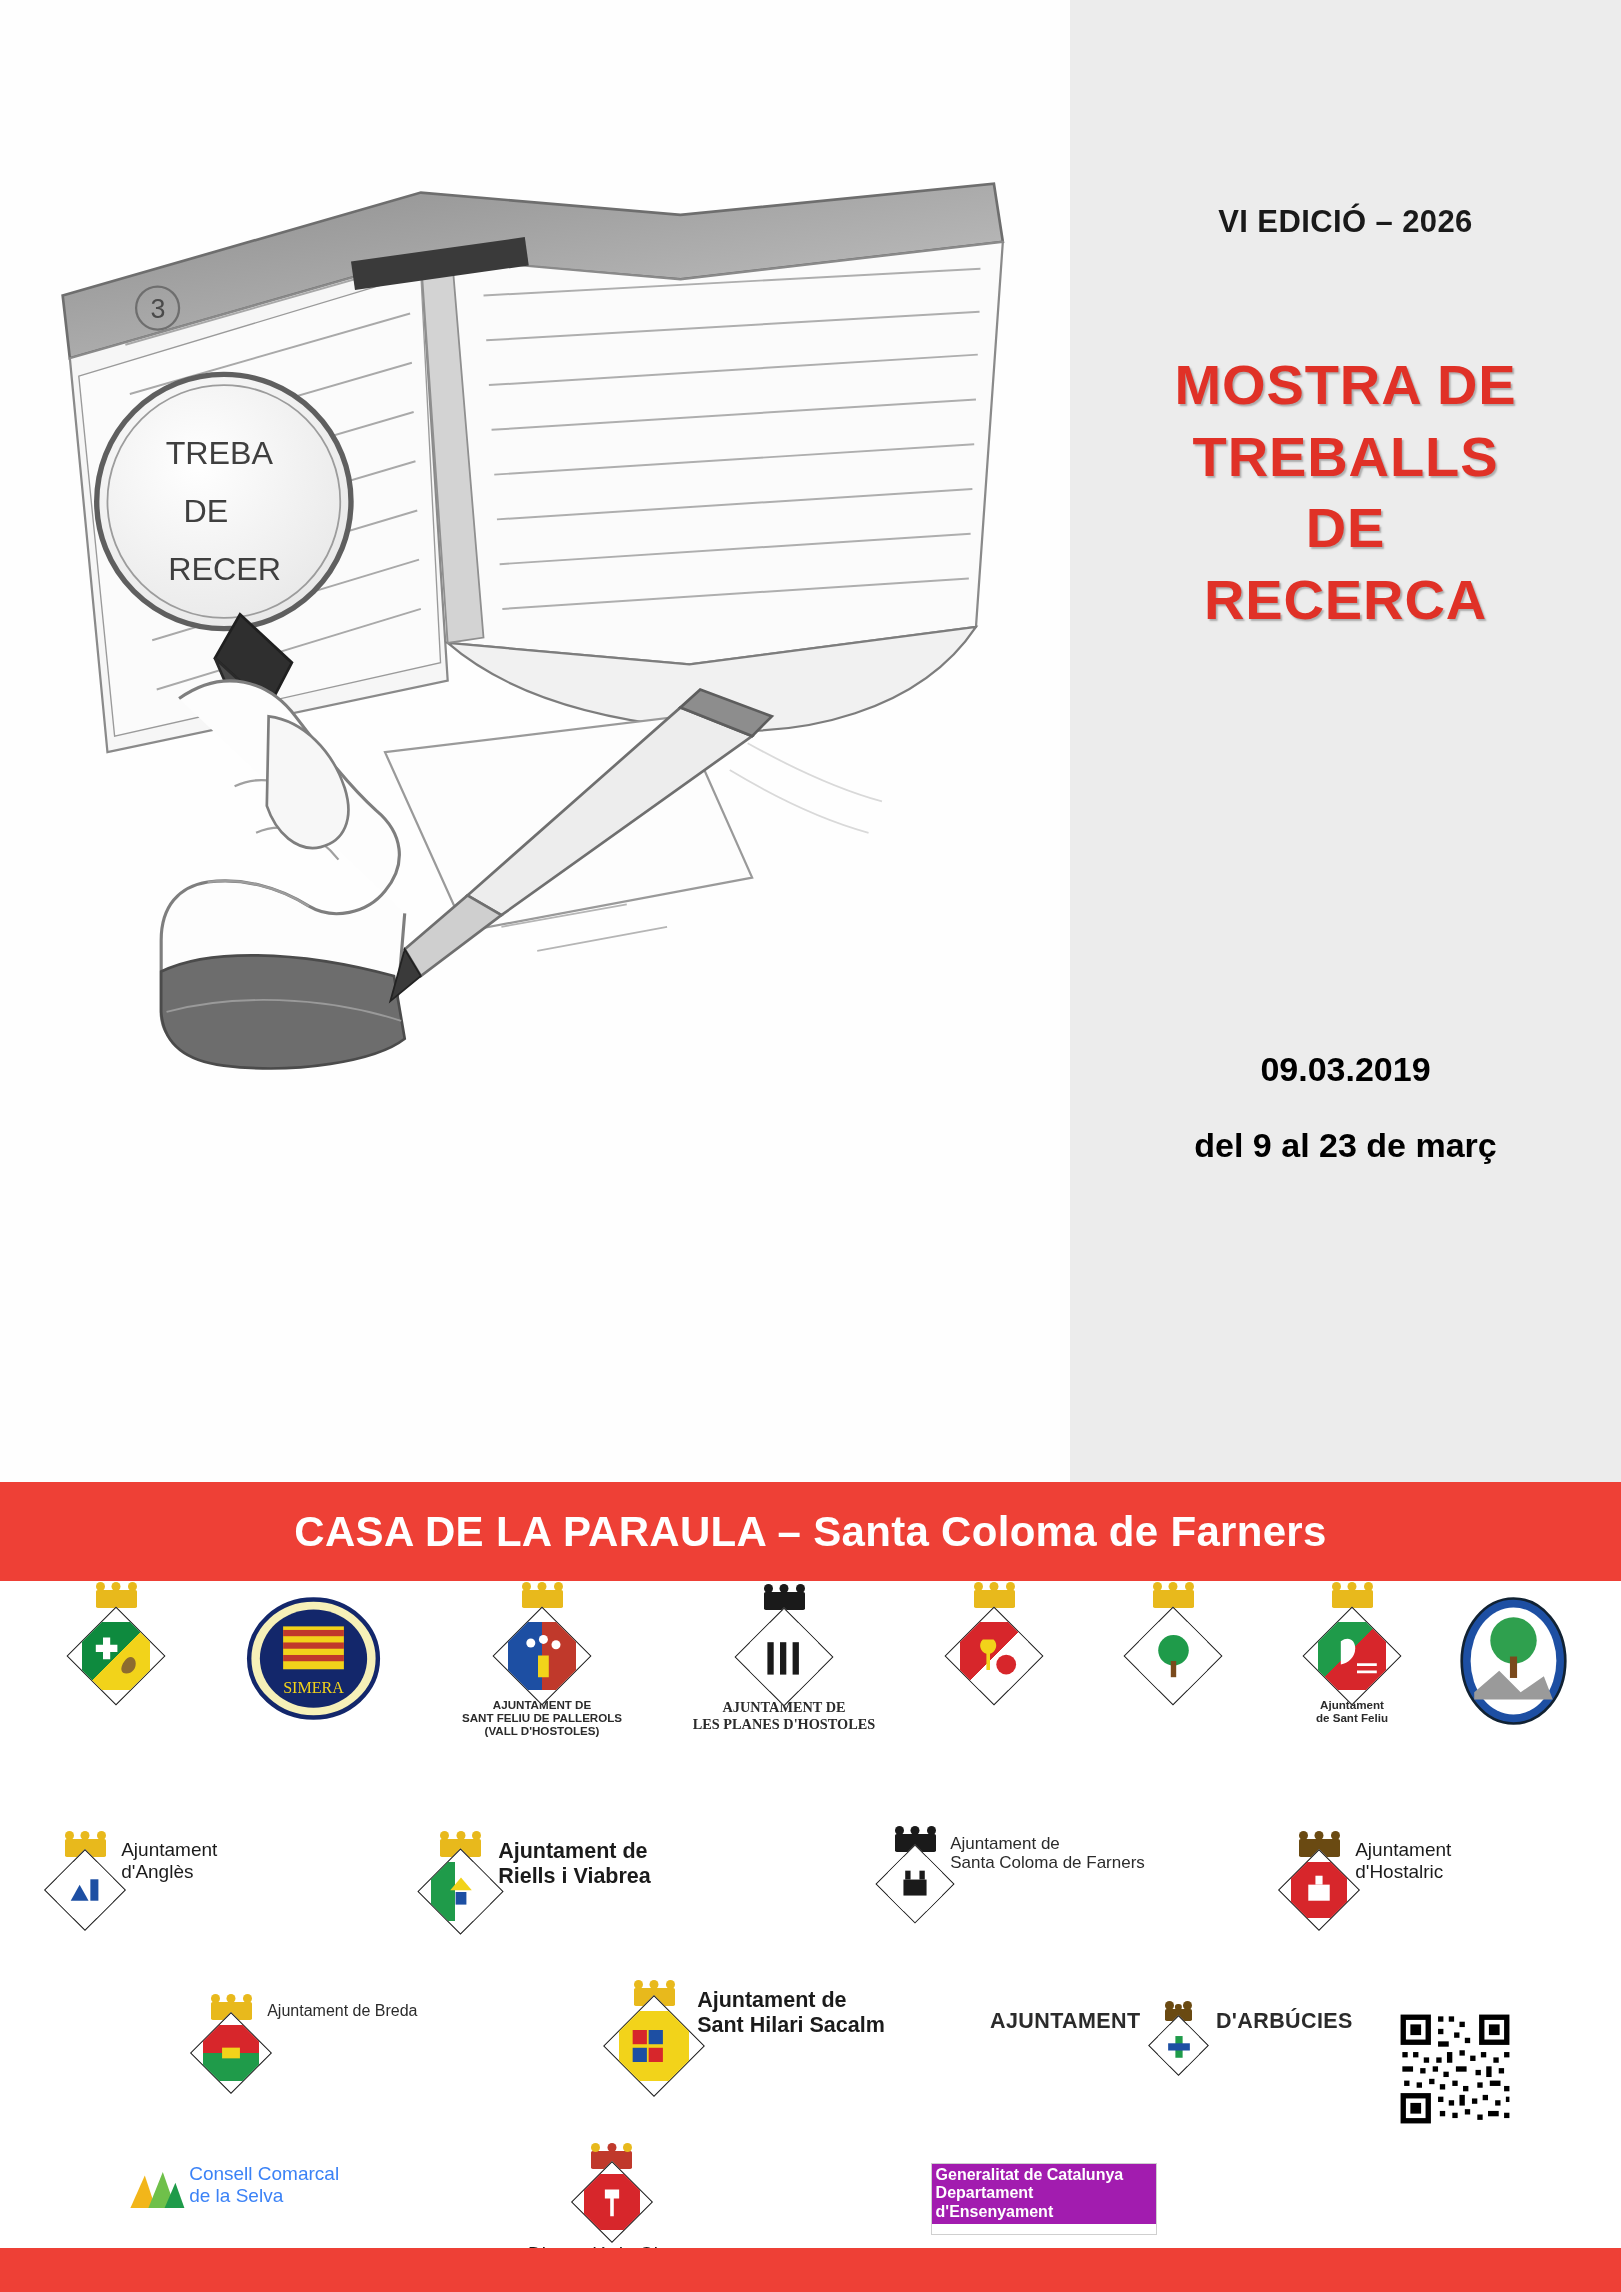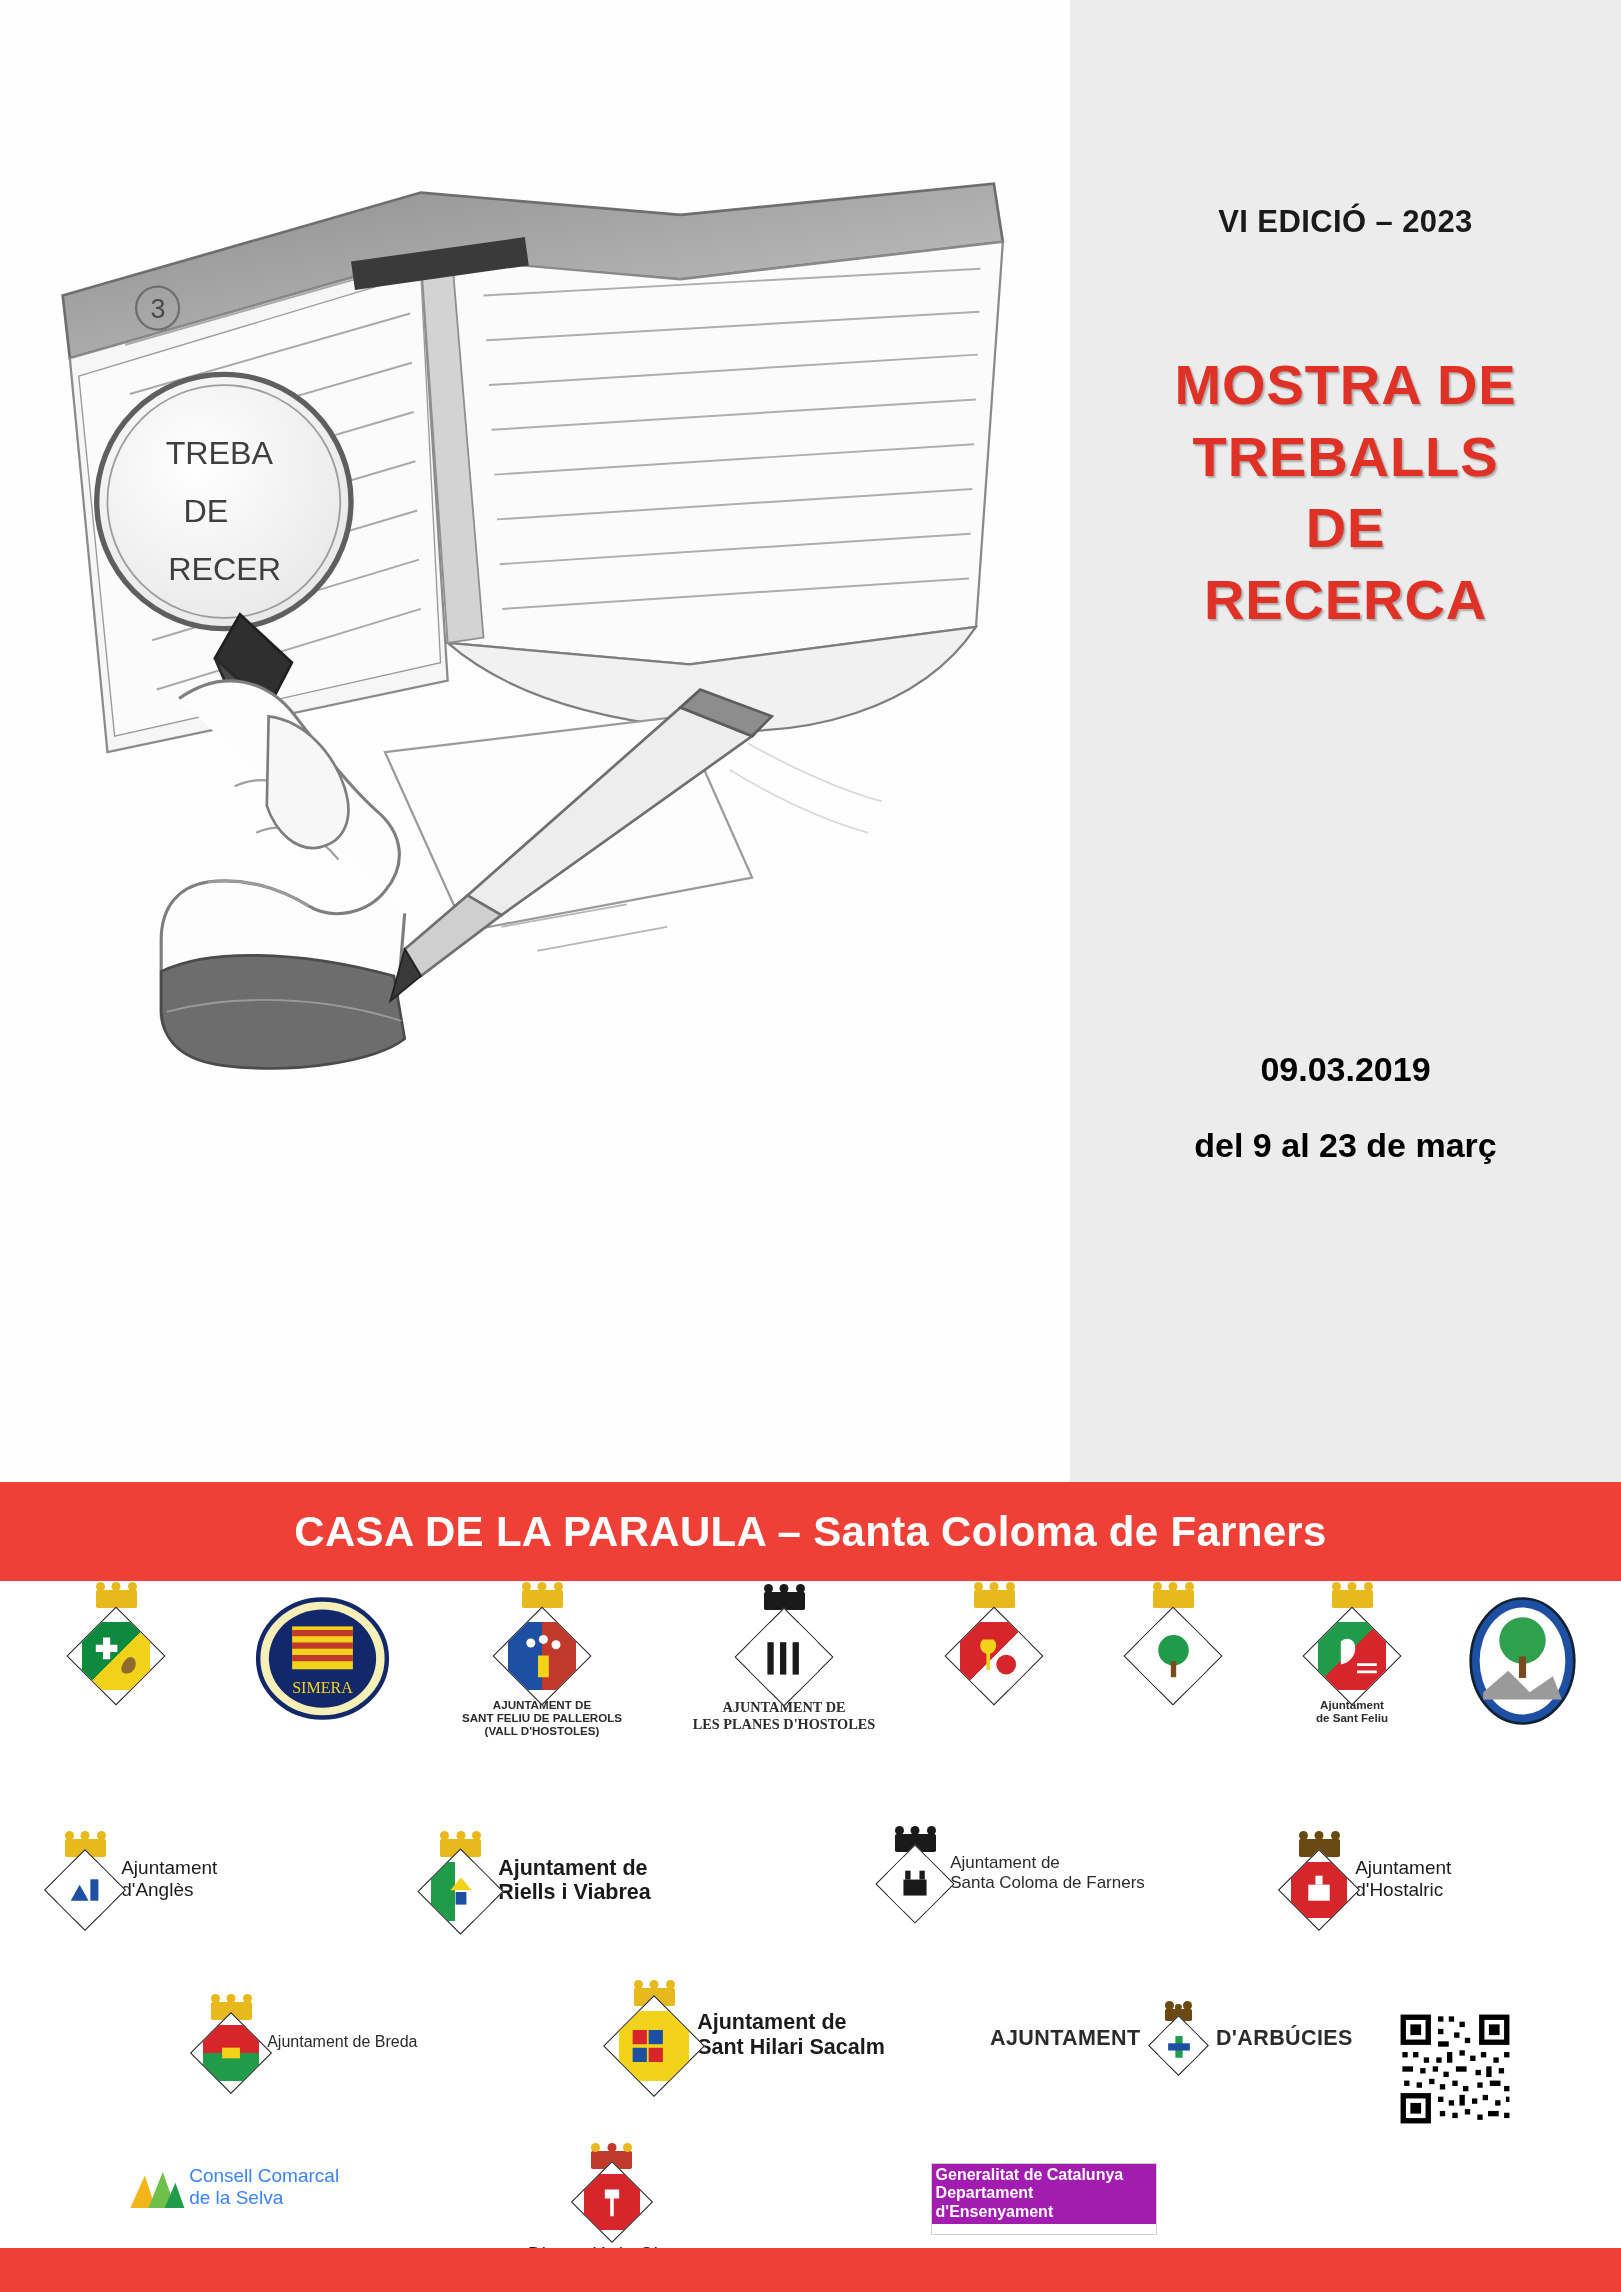--- a/index.html
+++ b/index.html
@@ -129,21 +129,20 @@
     left: 0;
     top: 2248px;
     width: 1621px;
     height: 45px;
     background: #ee4036;
   }
 
   .logo {
     position: absolute;
     display: flex;
-    align-items: center;
     gap: 7.2px;
   }
   .crest { position: relative; flex: none; }
   .logo-label {
     font-size: 15px;
     color: #2b2b2b;
     line-height: 1.14;
     font-family: "Liberation Sans", sans-serif;
     white-space: pre-line;
   }
@@ -320,21 +319,21 @@
       <path d="M600,1062 L745,1035" stroke="#b5b5b5" stroke-width="2" fill="none"></path>
 
       <g stroke="#cdcdcd" stroke-width="2" fill="none" opacity="0.75">
         <path d="M835,830 C880,855 930,880 985,895"></path>
         <path d="M815,860 C865,890 915,915 970,930"></path>
       </g>
     </svg>
   </div>
 
   <div class="info-panel">
-    <div class="edition">VI EDICIÓ – 2023</div>
+    <div class="edition">VI EDICIÓ – 2026</div>
 
     <div class="title-block">
       <span class="line">MOSTRA  DE</span>
       <span class="line">TREBALLS</span>
       <span class="line">DE</span>
       <span class="line">RECERCA</span>
     </div>
 
     <div class="event-block">
       <span class="ev-dark">09.03.2019</span>

